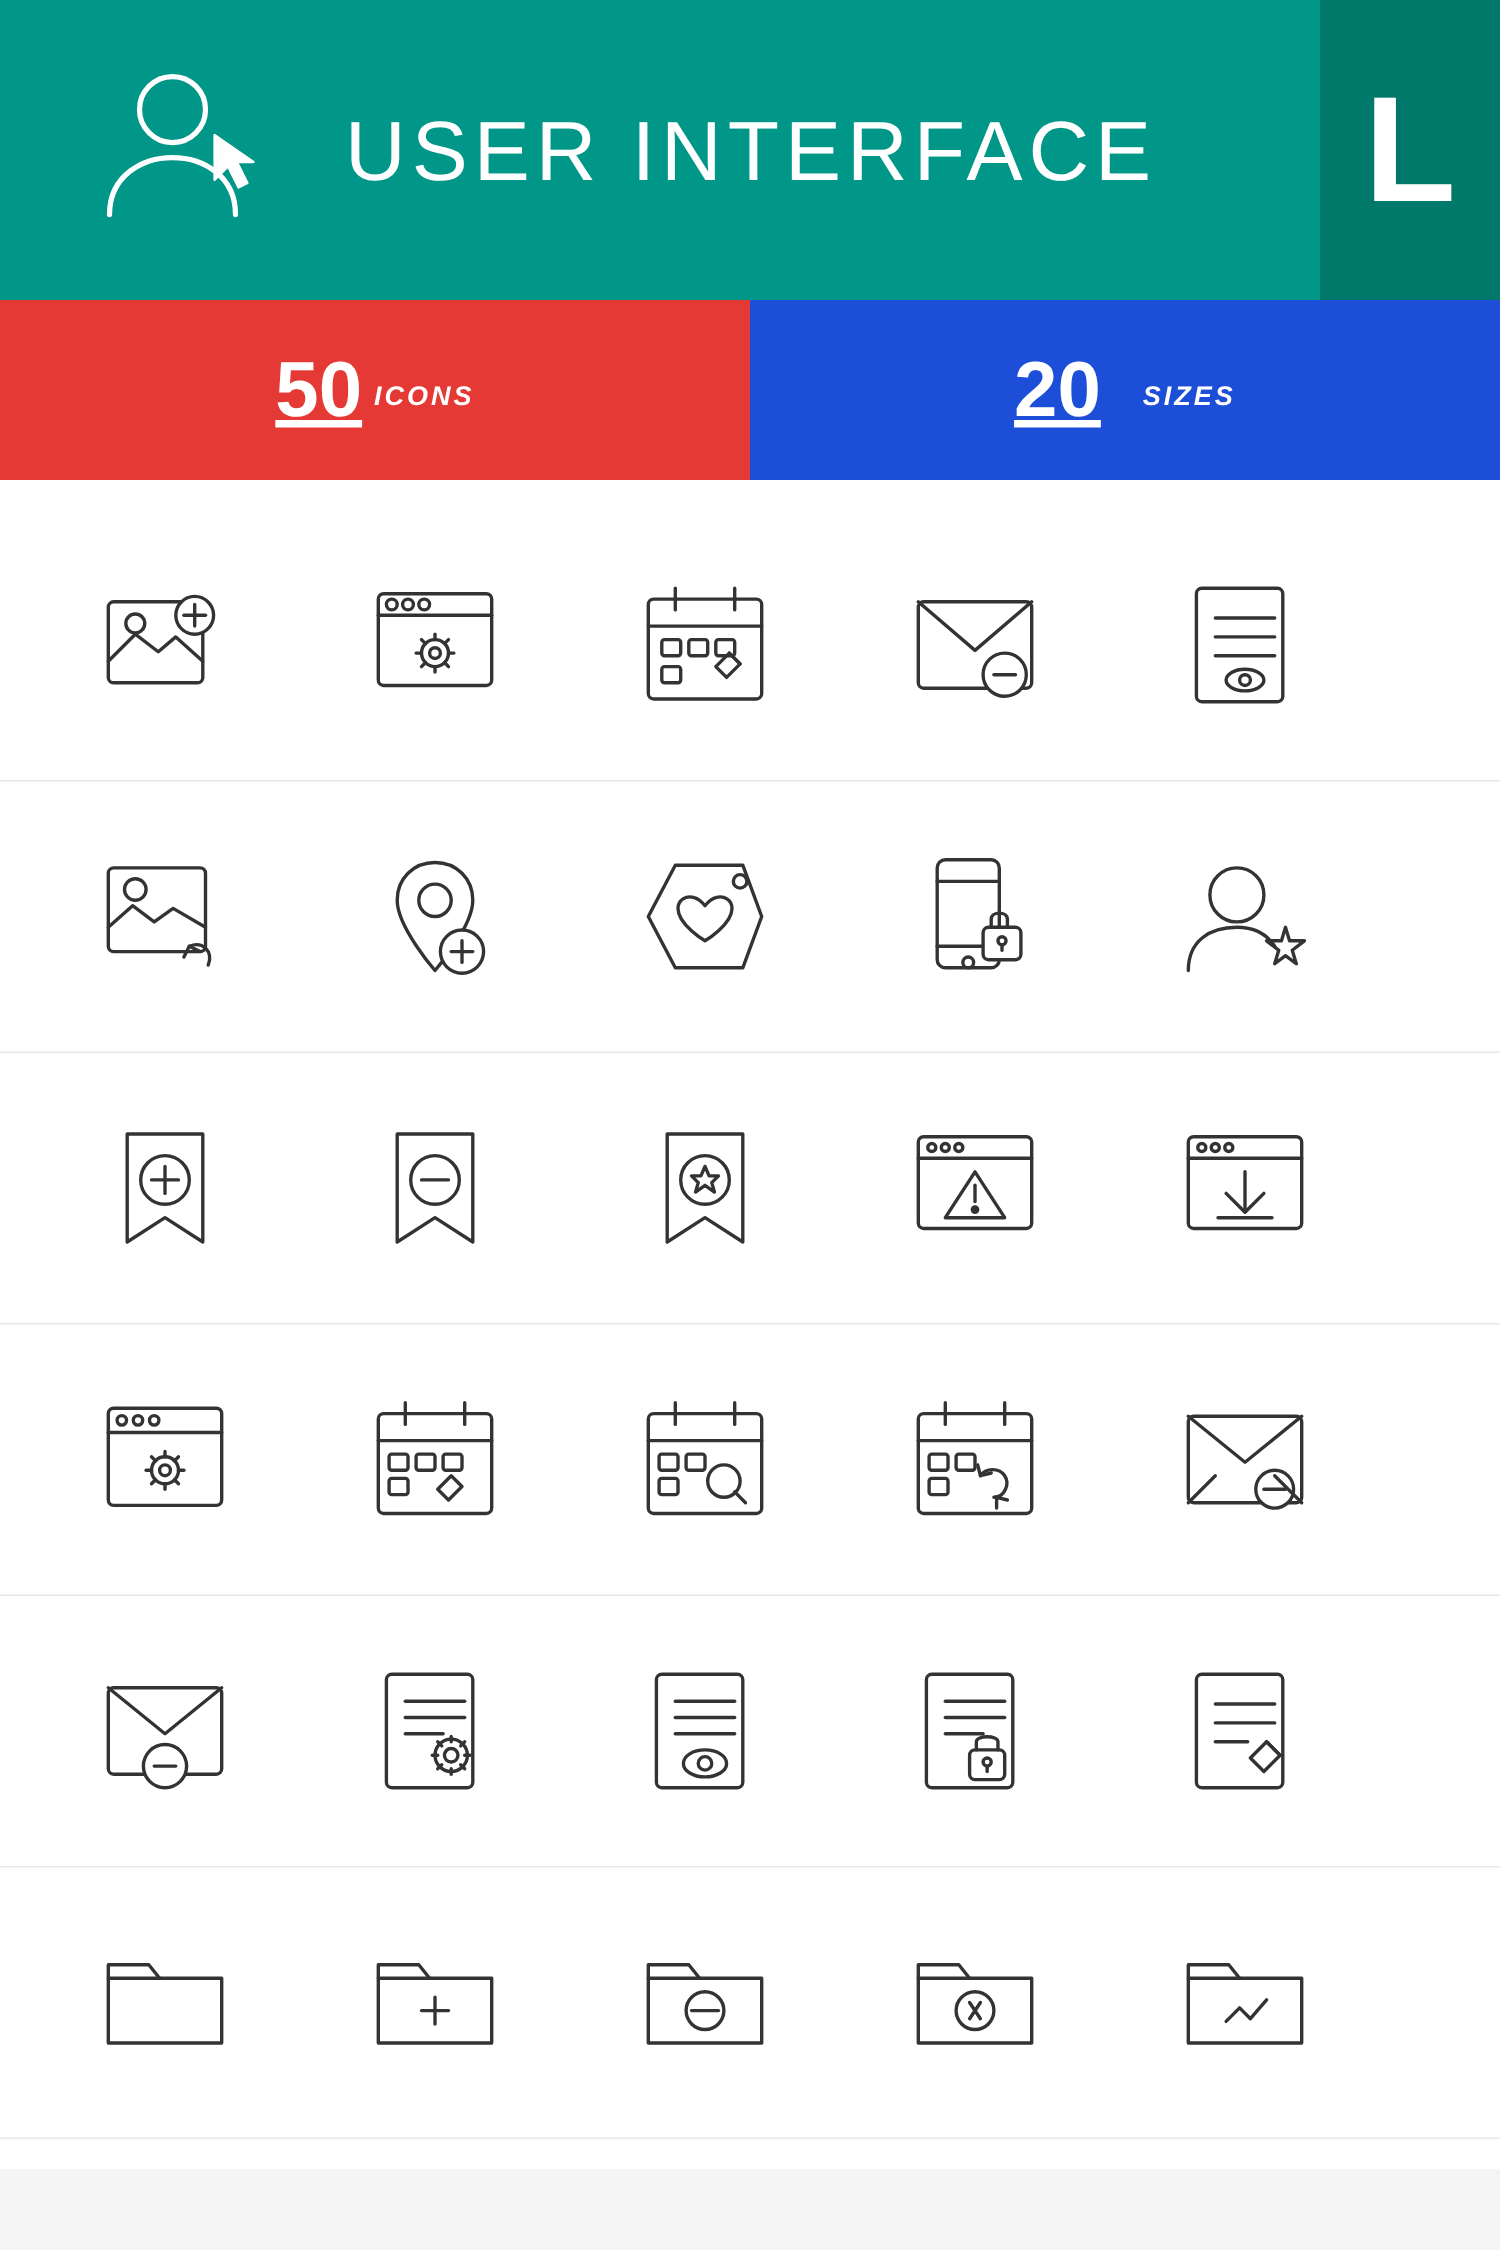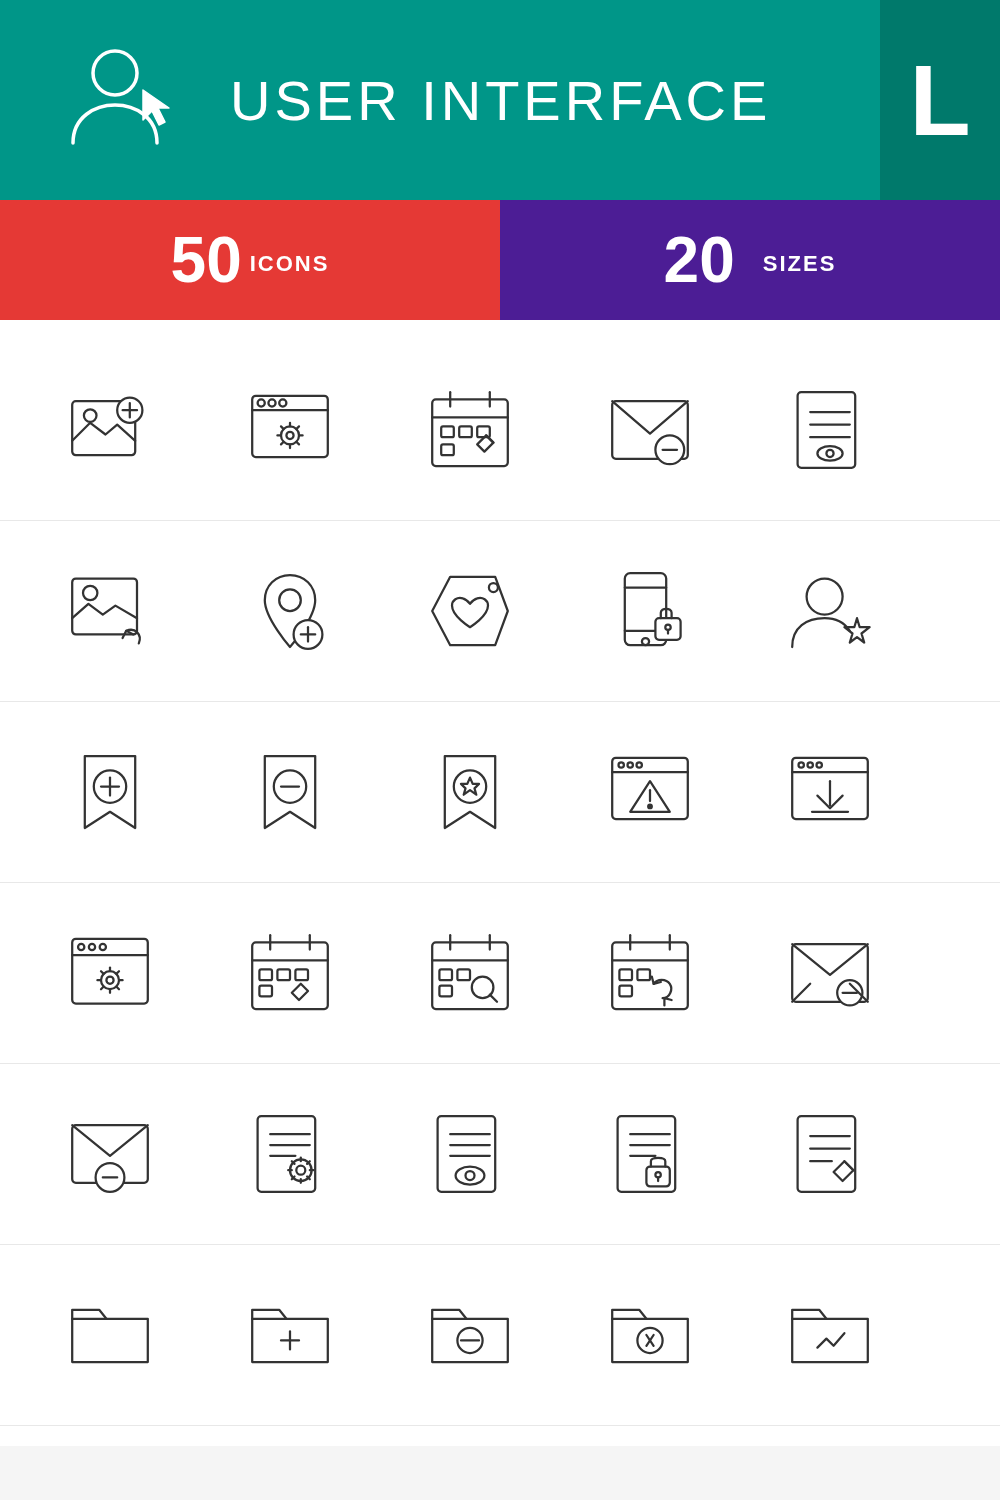--- a/index.html
+++ b/index.html
@@ -60,39 +60,41 @@
       flex: 1;
       display: flex;
       align-items: center;
       justify-content: center;
       gap: 8px;
     }
     .stat-item:nth-child(1) {
       background: #E53935;
     }
     .stat-item:nth-child(2) {
-      background: #4c1d95;
+      background: #1d4ed8;
       gap: 28px;
     }
     .stat-item:nth-child(3) {
       background: #00796B;
     }
     .stat-number {
       color: white;
-      font-size: 64px;
+      font-size: 52px;
       font-weight: bold;
       line-height: 1;
+      text-decoration: underline;
     }
     .stat-label {
       color: white;
-      font-size: 22px;
+      font-size: 18px;
       font-weight: bold;
       letter-spacing: 2px;
       text-transform: uppercase;
       padding-top: 8px;
+      font-style: italic;
     }
 
     
     .icons-container {
       background: white;
       padding: 20px 0;
     }
     .icons-row {
       display: flex;
       align-items: center;

